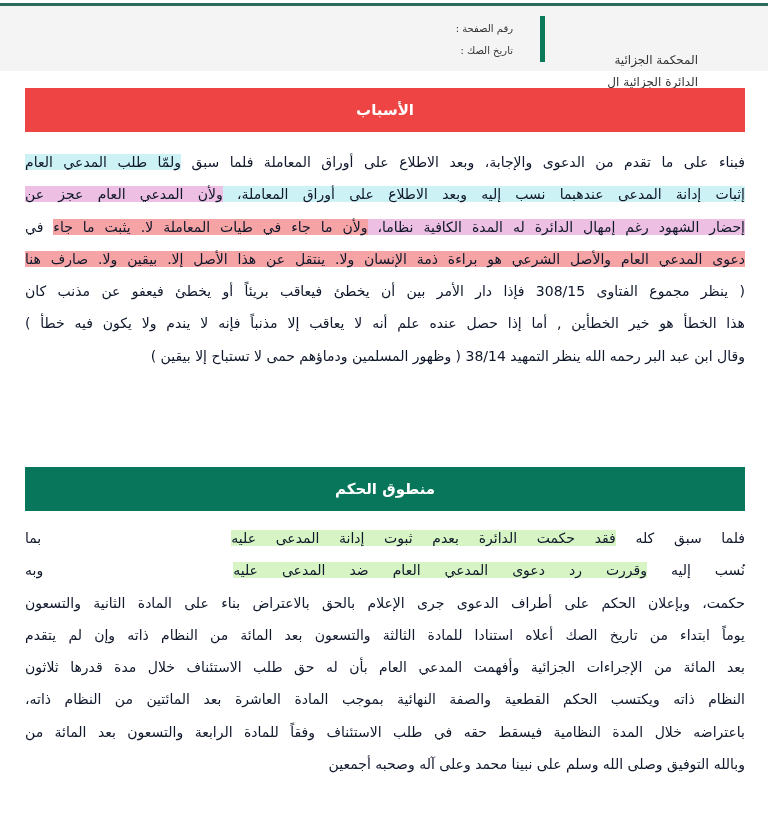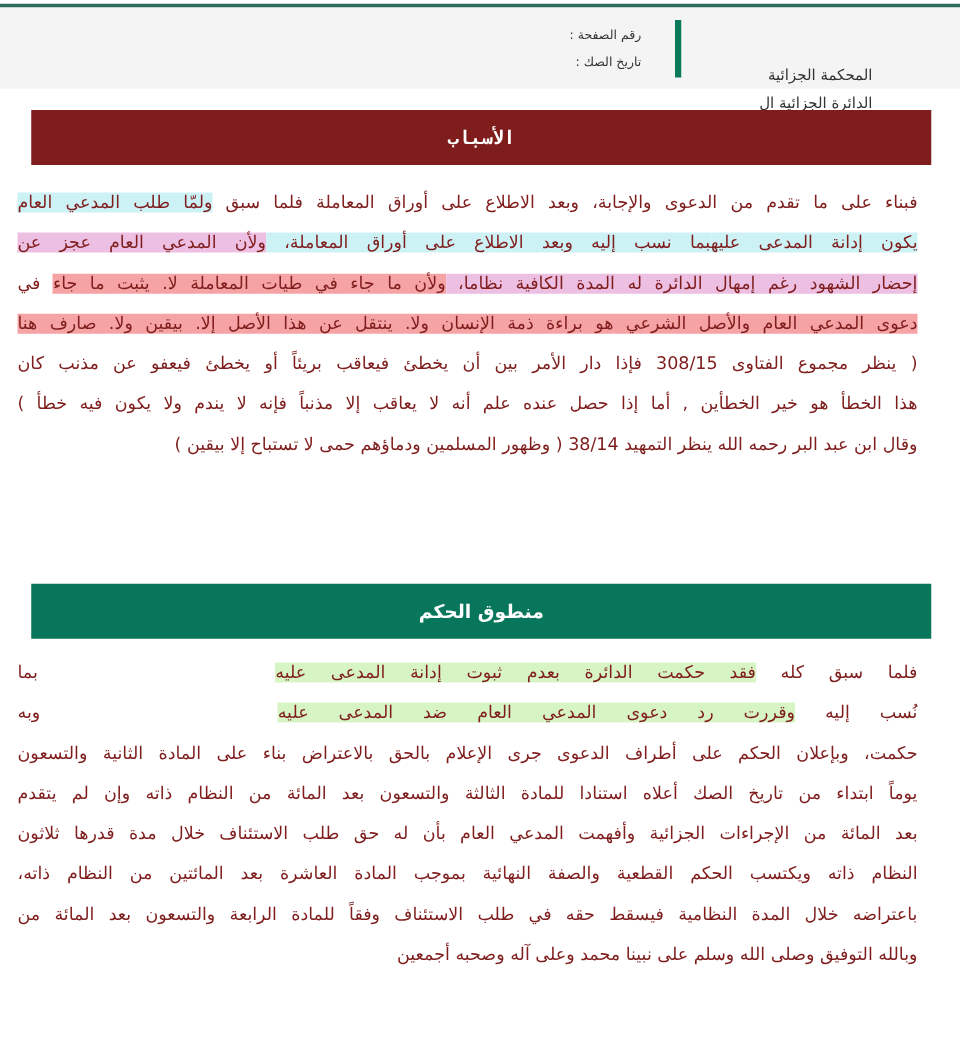--- a/index.html
+++ b/index.html
@@ -15,26 +15,26 @@
   }
   .hdr-right { position: absolute; right: 70px; top: 12px; text-align: right; direction: rtl; font-size: 12px; line-height: 22px; color: #333; margin-top: 31px; }
   .hdr-bar { position: absolute; left: 540px; top: 10px; width: 5px; height: 46px; background: #0b7a5a; }
   .hdr-mid { position: absolute; right: 255px; top: 12px; text-align: right; direction: rtl; font-size: 10px; line-height: 22px; color: #333; }
 
   .sec-head {
     position: absolute; left: 25px; width: 720px; height: 44px;
     display: flex; align-items: center; justify-content: center;
     color: #fff; font-weight: bold; font-size: 15px; direction: rtl;
   }
-  .sec-gray { top: 88px; background: #7f1d1d; font-family: Liberation Mono, monospace; }
+  .sec-gray { top: 88px; background: #ef4444; }
   .sec-green { top: 467px; background: #07765a; }
 
   .para {
-    position: absolute; left: 14px; width: 720px; direction: rtl; text-align: right;
-    font-size: 14px; color: #7f1d1d;
+    position: absolute; left: 25px; width: 720px; direction: rtl; text-align: right;
+    font-size: 14px; color: #0f172a;
   }
   .line { height: 32.3px; line-height: 32px; white-space: nowrap; text-align: justify; text-align-last: justify; }
   .hl-cyan { background: #cdf2f6; }
   .hl-pink { background: #ecbfe3; }
   .hl-red { background: #f6a3a5; }
   .hl-green { background: #d7f5c4; }
   .p1 { top: 146px; }
   .p2 { top: 522px; }
   .last { text-align-last: right; }
   .gap-big { display: inline-block; width: 190px; }
@@ -51,21 +51,21 @@
   <div class="hdr-bar"></div>
   <div class="hdr-mid">
     <div>رقم الصفحة :</div>
     <div>تاريخ الصك :</div>
   </div>
 </div>
 
 <div class="sec-head sec-gray">الأسباب</div>
 <div class="para p1" id="reasons">
     <div class="line"><span>فبناء على ما تقدم من الدعوى والإجابة، وبعد الاطلاع على أوراق المعاملة فلما سبق </span><span class="hl-cyan">ولمّا طلب المدعي العام</span></div>
-    <div class="line"><span class="hl-cyan">يكون إدانة المدعى عليه</span><span class="hl-cyan">بما نسب إليه وبعد الاطلاع على أوراق المعاملة، </span><span class="hl-pink">ولأن المدعي العام عجز عن</span></div>
+    <div class="line"><span class="hl-cyan">إثبات إدانة المدعى عنده</span><span class="hl-cyan">بما نسب إليه وبعد الاطلاع على أوراق المعاملة، </span><span class="hl-pink">ولأن المدعي العام عجز عن</span></div>
     <div class="line"><span class="hl-pink">إحضار الشهود رغم إمهال الدائرة له المدة الكافية نظاما، </span><span class="hl-red">ولأن ما جاء في طيات المعاملة لا. يثبت ما جاء</span><span> في</span></div>
     <div class="line"><span class="hl-red">دعوى المدعي العام والأصل الشرعي هو براءة ذمة الإنسان ولا. ينتقل عن هذا الأصل إلا. بيقين ولا. صارف هنا</span></div>
     <div class="line"><span>( ينظر مجموع الفتاوى 308/15 فإذا دار الأمر بين أن يخطئ فيعاقب بريئاً أو يخطئ فيعفو عن مذنب كان</span></div>
     <div class="line"><span>هذا الخطأ هو خير الخطأين , أما إذا حصل عنده علم أنه لا يعاقب إلا مذنباً فإنه لا يندم ولا يكون فيه خطأ )</span></div>
     <div class="line last"><span>وقال ابن عبد البر رحمه الله ينظر التمهيد 38/14 ( وظهور المسلمين ودماؤهم حمى لا تستباح إلا بيقين )</span></div>
   </div>
 
 <div class="sec-head sec-green">منطوق الحكم</div>
 <div class="para p2" id="verdict">
     <div class="line"><span>فلما سبق كله </span><span class="hl-green">فقد حكمت الدائرة بعدم ثبوت إدانة المدعى عليه</span><span class="gap-big"></span><span>بما</span></div>

